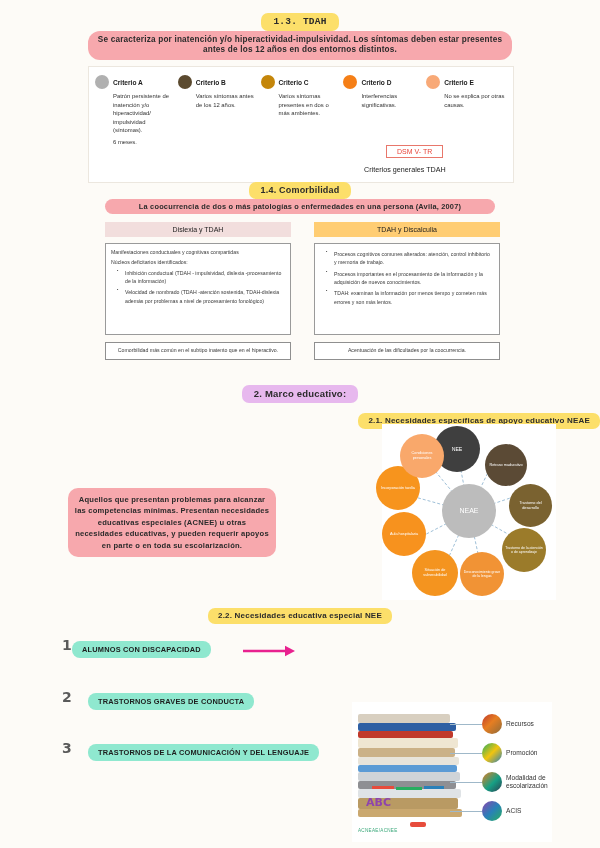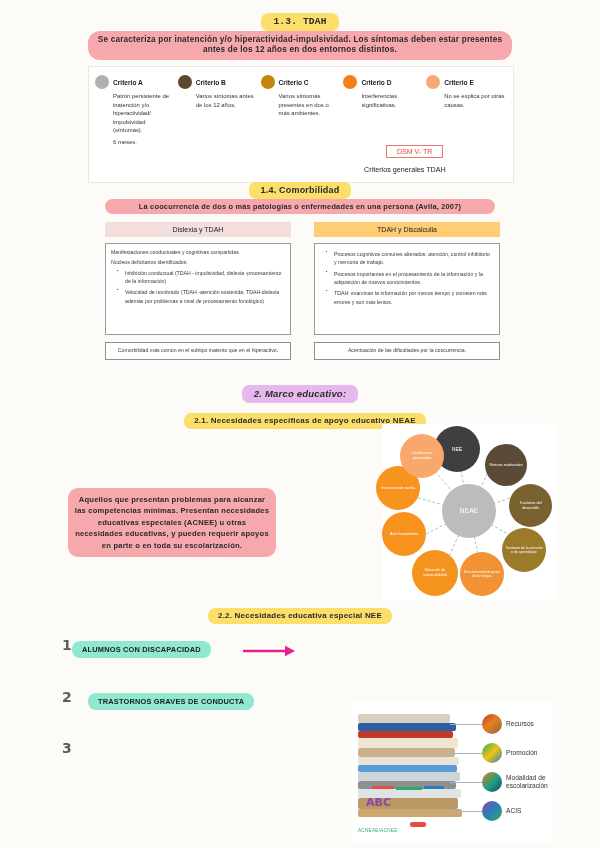--- a/index.html
+++ b/index.html
@@ -75,22 +75,22 @@
   .como-box li{margin-bottom:3px;position:relative;padding-left:6px;}
   .como-box li:before{content:"▪";position:absolute;left:-2px;top:-1px;font-size:4px;color:#555;}
   .como-foot{
     margin-top:7px;background:#fff;border:1px solid #8f8f8f;
     text-align:center;font-size:5.2px;color:#3a3a3a;padding:4px 4px;line-height:1.5;
   }
   .col-left .como-box{min-height:82px;}
   .col-right .como-box{min-height:82px;}
 
   
-  .sec2-title{position:absolute;left:0;right:0;top:385px;text-align:center;font-size:9.5px;font-style:italic;}
-  .sec21-title{position:absolute;left:0;right:0;top:413px;text-align:center;font-size:8px;padding-left:10px;}
+  .sec2-title{position:absolute;left:0;right:0;top:385px;text-align:center;font-size:9.5px;}
+  .sec21-title{position:absolute;left:0;right:0;top:413px;text-align:right;font-size:8px;padding-left:10px;}
   .sec21-title .pill-yellow{padding:3px 10px;}
 
   
   .q-box{position:absolute;left:72px;top:456px;width:200px;text-align:center;font-size:7.4px;}
   .q-box .pill-green{display:block;padding:4px 6px;border-radius:8px;line-height:1.4;}
   .a-box{position:absolute;left:68px;top:488px;width:208px;text-align:center;font-size:7.6px;}
   .a-box .pill-pink{display:block;padding:6px 6px;border-radius:10px;line-height:1.5;}
 
   
   .neae{
@@ -287,20 +287,23 @@
   <div class="tag" style="left:72px;top:641px;text-align:right;">
     <span class="pill pill-mint">ALUMNOS CON DISCAPACIDAD</span>
   </div>
 
   <div class="num" style="left:62px;top:689px;">2</div>
   <div class="tag" style="left:88px;top:693px;">
     <span class="pill pill-mint">TRASTORNOS GRAVES DE CONDUCTA</span>
   </div>
 
   <div class="num" style="left:62px;top:740px;">3</div>
+  <div class="tag" style="left:88px;top:744px;">
+    <span class="pill pill-mint">TRASTORNOS DE LA COMUNICACIÓN Y DEL LENGUAJE</span>
+  </div>
 
   <svg class="arrow" viewBox="0 0 52 12">
     <line x1="0" y1="6" x2="42" y2="6" stroke="#e8218f" stroke-width="2.4"></line>
     <polygon points="42,0.8 52,6 42,11.2" fill="#e8218f"></polygon>
   </svg>
 
 
   <div class="books">
 
     <div class="bk-stack">

